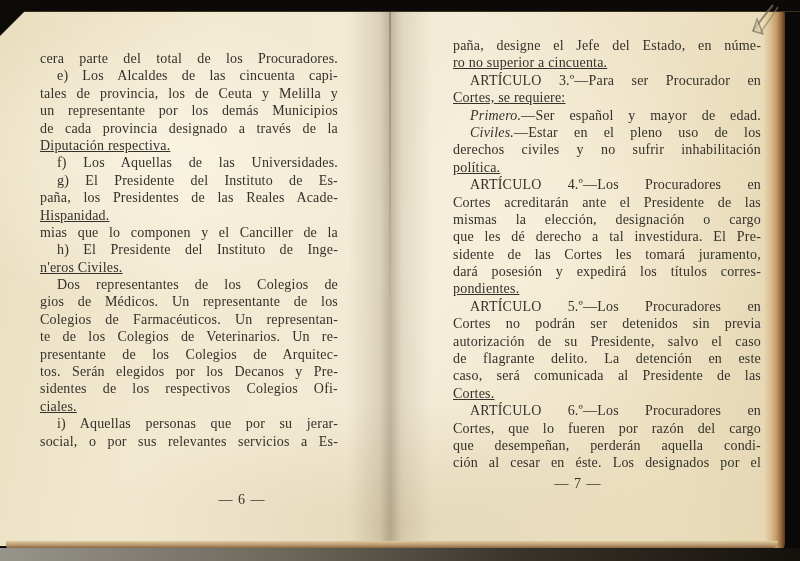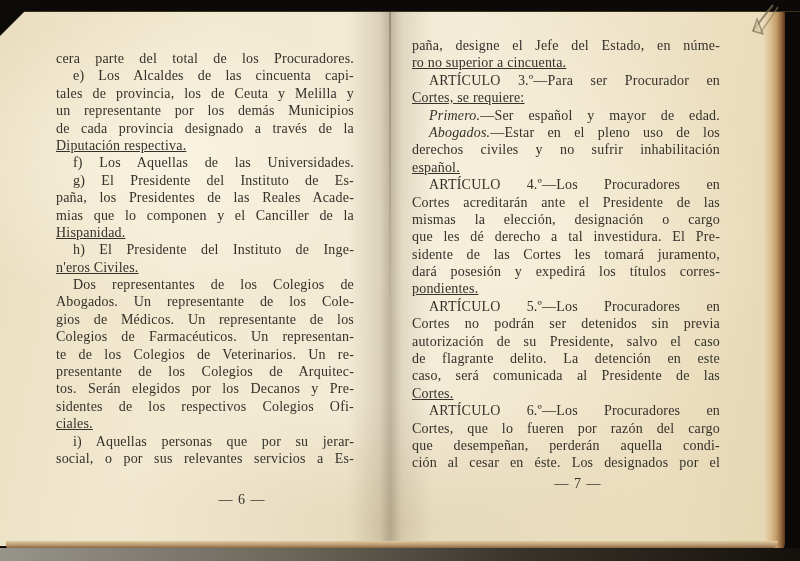--- a/index.html
+++ b/index.html
@@ -27,22 +27,22 @@
     border-radius:0 6px 6px 0;
     background:linear-gradient(90deg,#e6d7b2,#dcc093 30%,#c29a68 60%,#8a5f38 85%,#59371e);}
   #cover-right{position:absolute;left:785px;top:0;width:15px;height:561px;background:#0b0907;}
   #bottom-page-edge{position:absolute;left:6px;top:541px;width:772px;height:8px;
     border-radius:0 0 8px 4px;
     background:linear-gradient(#dfcb9f,#b4926a 55%,#7c5434);}
   #bottom-cover{position:absolute;left:0;top:548px;width:800px;height:13px;
     background:linear-gradient(90deg,#97948b,#6e685c 35%,#3a332a 65%,#14100c);}
   
   .textblock{position:absolute;width:298px;color:#34312a;font-size:14px;letter-spacing:0.2px;}
-  #left-text{left:56px;top:50px;}
-  #right-text{left:412px;top:37px;width:308px;}
+  #left-text{left:40px;top:50px;}
+  #right-text{left:453px;top:37px;width:308px;}
   .line{height:17.4px;line-height:17.4px;text-align:justify;text-align-last:justify;
         overflow:hidden;white-space:pre;}
   .line.endleft{text-align-last:left;text-decoration:underline;}
   .line.indent{text-indent:17px;}
   .line em{}
   .pagenum{position:absolute;color:#34312a;font-size:14px;letter-spacing:1px;text-align:center;}
   #left-pagenum{left:162px;top:492px;width:160px;}
   #right-pagenum{left:498px;top:476px;width:160px;}
   
   #pencil-mark{position:absolute;left:733px;top:1px;}
@@ -58,47 +58,46 @@
   <div id="left-text" class="textblock">
       <div class="line">cera parte del total de los Procuradores.</div>
       <div class="line indent">e) Los Alcaldes de las cincuenta capi-</div>
       <div class="line">tales de provincia, los de Ceuta y Melilla y</div>
       <div class="line">un representante por los demás Municipios</div>
       <div class="line">de cada provincia designado a través de la</div>
       <div class="line endleft">Diputación respectiva.</div>
       <div class="line indent">f) Los Aquellas de las Universidades.</div>
       <div class="line indent">g) El Presidente del Instituto de Es-</div>
       <div class="line">paña, los Presidentes de las Reales Acade-</div>
+      <div class="line endleft">Hispanidad.</div>
       <div class="line">mias que lo componen y el Canciller de la</div>
-      <div class="line endleft">Hispanidad.</div>
       <div class="line indent">h) El Presidente del Instituto de Inge-</div>
       <div class="line endleft">n'eros Civiles.</div>
       <div class="line indent">Dos representantes de los Colegios de</div>
-      <div class="line">Abogados. Un representante de los Cole-</div>
       <div class="line">gios de Médicos. Un representante de los</div>
       <div class="line">Colegios de Farmacéuticos. Un representan-</div>
       <div class="line">te de los Colegios de Veterinarios. Un re-</div>
       <div class="line">presentante de los Colegios de Arquitec-</div>
       <div class="line">tos. Serán elegidos por los Decanos y Pre-</div>
       <div class="line">sidentes de los respectivos Colegios Ofi-</div>
       <div class="line endleft">ciales.</div>
       <div class="line indent">i) Aquellas personas que por su jerar-</div>
       <div class="line">social, o por sus relevantes servicios a Es-</div>
     </div>
   <div id="left-pagenum" class="pagenum">— 6 —</div>
 
   <div id="right-text" class="textblock">
       <div class="line">paña, designe el Jefe del Estado, en núme-</div>
       <div class="line endleft">ro no superior a cincuenta.</div>
       <div class="line indent">ARTÍCULO 3.º—Para ser Procurador en</div>
       <div class="line endleft">Cortes, se requiere:</div>
       <div class="line indent"><em>Primero.</em>—Ser español y mayor de edad.</div>
-      <div class="line indent"><em>Abogados.</em>—Estar en el pleno uso de los</div>
+      <div class="line indent"><em>Civiles.</em>—Estar en el pleno uso de los</div>
       <div class="line">derechos civiles y no sufrir inhabilitación</div>
-      <div class="line endleft">español.</div>
+      <div class="line endleft">política.</div>
       <div class="line indent">ARTÍCULO 4.º—Los Procuradores en</div>
       <div class="line">Cortes acreditarán ante el Presidente de las</div>
       <div class="line">mismas la elección, designación o cargo</div>
       <div class="line">que les dé derecho a tal investidura. El Pre-</div>
       <div class="line">sidente de las Cortes les tomará juramento,</div>
       <div class="line">dará posesión y expedirá los títulos corres-</div>
       <div class="line endleft">pondientes.</div>
       <div class="line indent">ARTÍCULO 5.º—Los Procuradores en</div>
       <div class="line">Cortes no podrán ser detenidos sin previa</div>
       <div class="line">autorización de su Presidente, salvo el caso</div>

